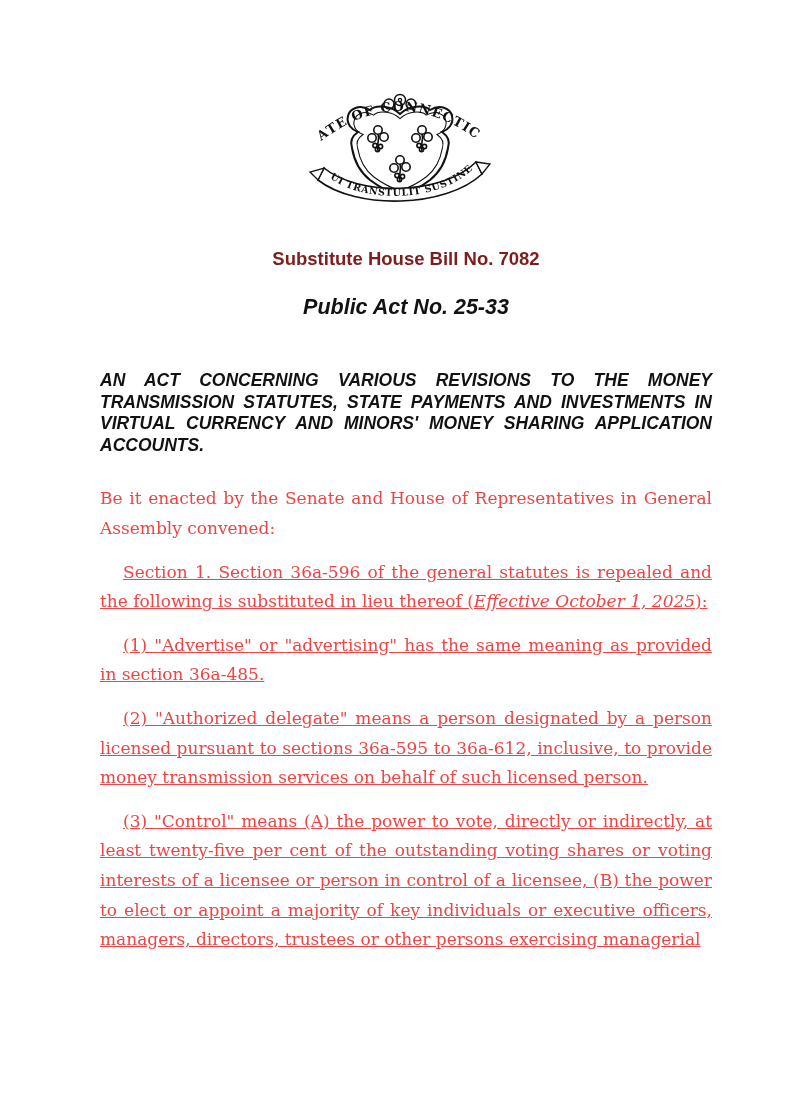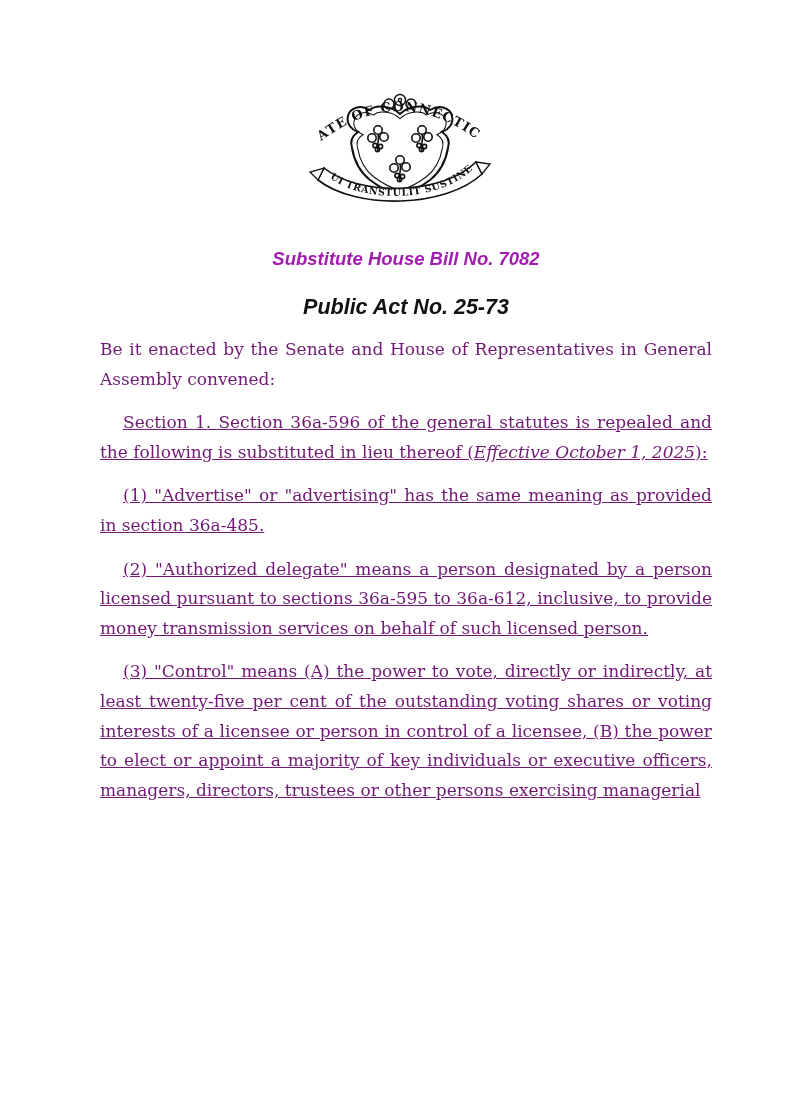--- a/index.html
+++ b/index.html
@@ -18,24 +18,23 @@
     display: block;
   }
   .seal svg { display: block; width: 184px; height: 146px; }
   .seal text { fill: #111; }
   .titles { width: 612px; margin-left: 100px; }
   .bill-title {
     margin-top: 28px;
     text-align: center;
     font-family: "Liberation Sans", sans-serif;
     font-weight: bold;
-    font-style: italic;
     font-size: 18.5px;
     line-height: 22px;
-    color: #a21caf;
+    color: #7f1d1d;
   }
   .act-title {
     margin-top: 24px;
     text-align: center;
     font-family: "Liberation Sans", sans-serif;
     font-weight: bold;
     font-style: italic;
     font-size: 21.5px;
     line-height: 26px;
     color: #121212;
@@ -45,27 +44,27 @@
     font-family: "Liberation Sans", sans-serif;
     font-weight: bold;
     font-style: italic;
     font-size: 17.5px;
     line-height: 21.6px;
     text-align: justify;
     text-justify: inter-word;
     color: #121212;
   }
   .body-text {
-    margin-top: 15px;
+    margin-top: 28px;
     font-family: "DejaVu Serif", "Liberation Serif", serif;
     font-size: 17px;
     line-height: 29.6px;
     text-align: justify;
     text-justify: inter-word;
-    color: #701a75;
+    color: #ef4444;
   }
   .body-text p { margin: 14px 0 0 0; }
   .body-text p:first-child { margin-top: 0; }
   .body-text p.indent { text-indent: 23px; text-decoration: underline; }
   .eff { font-style: italic; }
 </style>
 </head>
 <body>
 
 <div class="page">
@@ -114,22 +113,23 @@
         <path stroke-width="1.3" d="M168,88 L182,90 L174,100 Z"></path>
       </g>
       <text font-family="DejaVu Serif, serif" font-size="9.5" font-weight="bold" letter-spacing="0.6">
         <textPath href="#ribbonTextPath" startOffset="50%" text-anchor="middle">QUI TRANSTULIT SUSTINET</textPath>
       </text>
     </svg>
   </div>
 
   <div class="titles">
     <div class="bill-title">Substitute House Bill No. 7082</div>
-    <div class="act-title">Public Act No. 25-73</div>
+    <div class="act-title">Public Act No. 25-33</div>
 
+    <div class="act-heading">AN ACT CONCERNING VARIOUS REVISIONS TO THE MONEY TRANSMISSION STATUTES, STATE PAYMENTS AND INVESTMENTS IN VIRTUAL CURRENCY AND MINORS' MONEY SHARING APPLICATION ACCOUNTS.</div>
 
     <div class="body-text">
       <p>Be it enacted by the Senate and House of Representatives in General Assembly convened:</p>
       <p class="indent"><span>Section 1. Section 36a-596 of the general statutes is repealed and the following is substituted in lieu thereof (</span><span class="eff">Effective October 1, 2025</span><span>):</span></p>
       <p class="indent">(1) "Advertise" or "advertising" has the same meaning as provided in section 36a-485.</p>
       <p class="indent">(2) "Authorized delegate" means a person designated by a person licensed pursuant to sections 36a-595 to 36a-612, inclusive, to provide money transmission services on behalf of such licensed person.</p>
       <p class="indent">(3) "Control" means (A) the power to vote, directly or indirectly, at least twenty-five per cent of the outstanding voting shares or voting interests of a licensee or person in control of a licensee, (B) the power to elect or appoint a majority of key individuals or executive officers, managers, directors, trustees or other persons exercising managerial</p>
     </div>
   </div>
 

